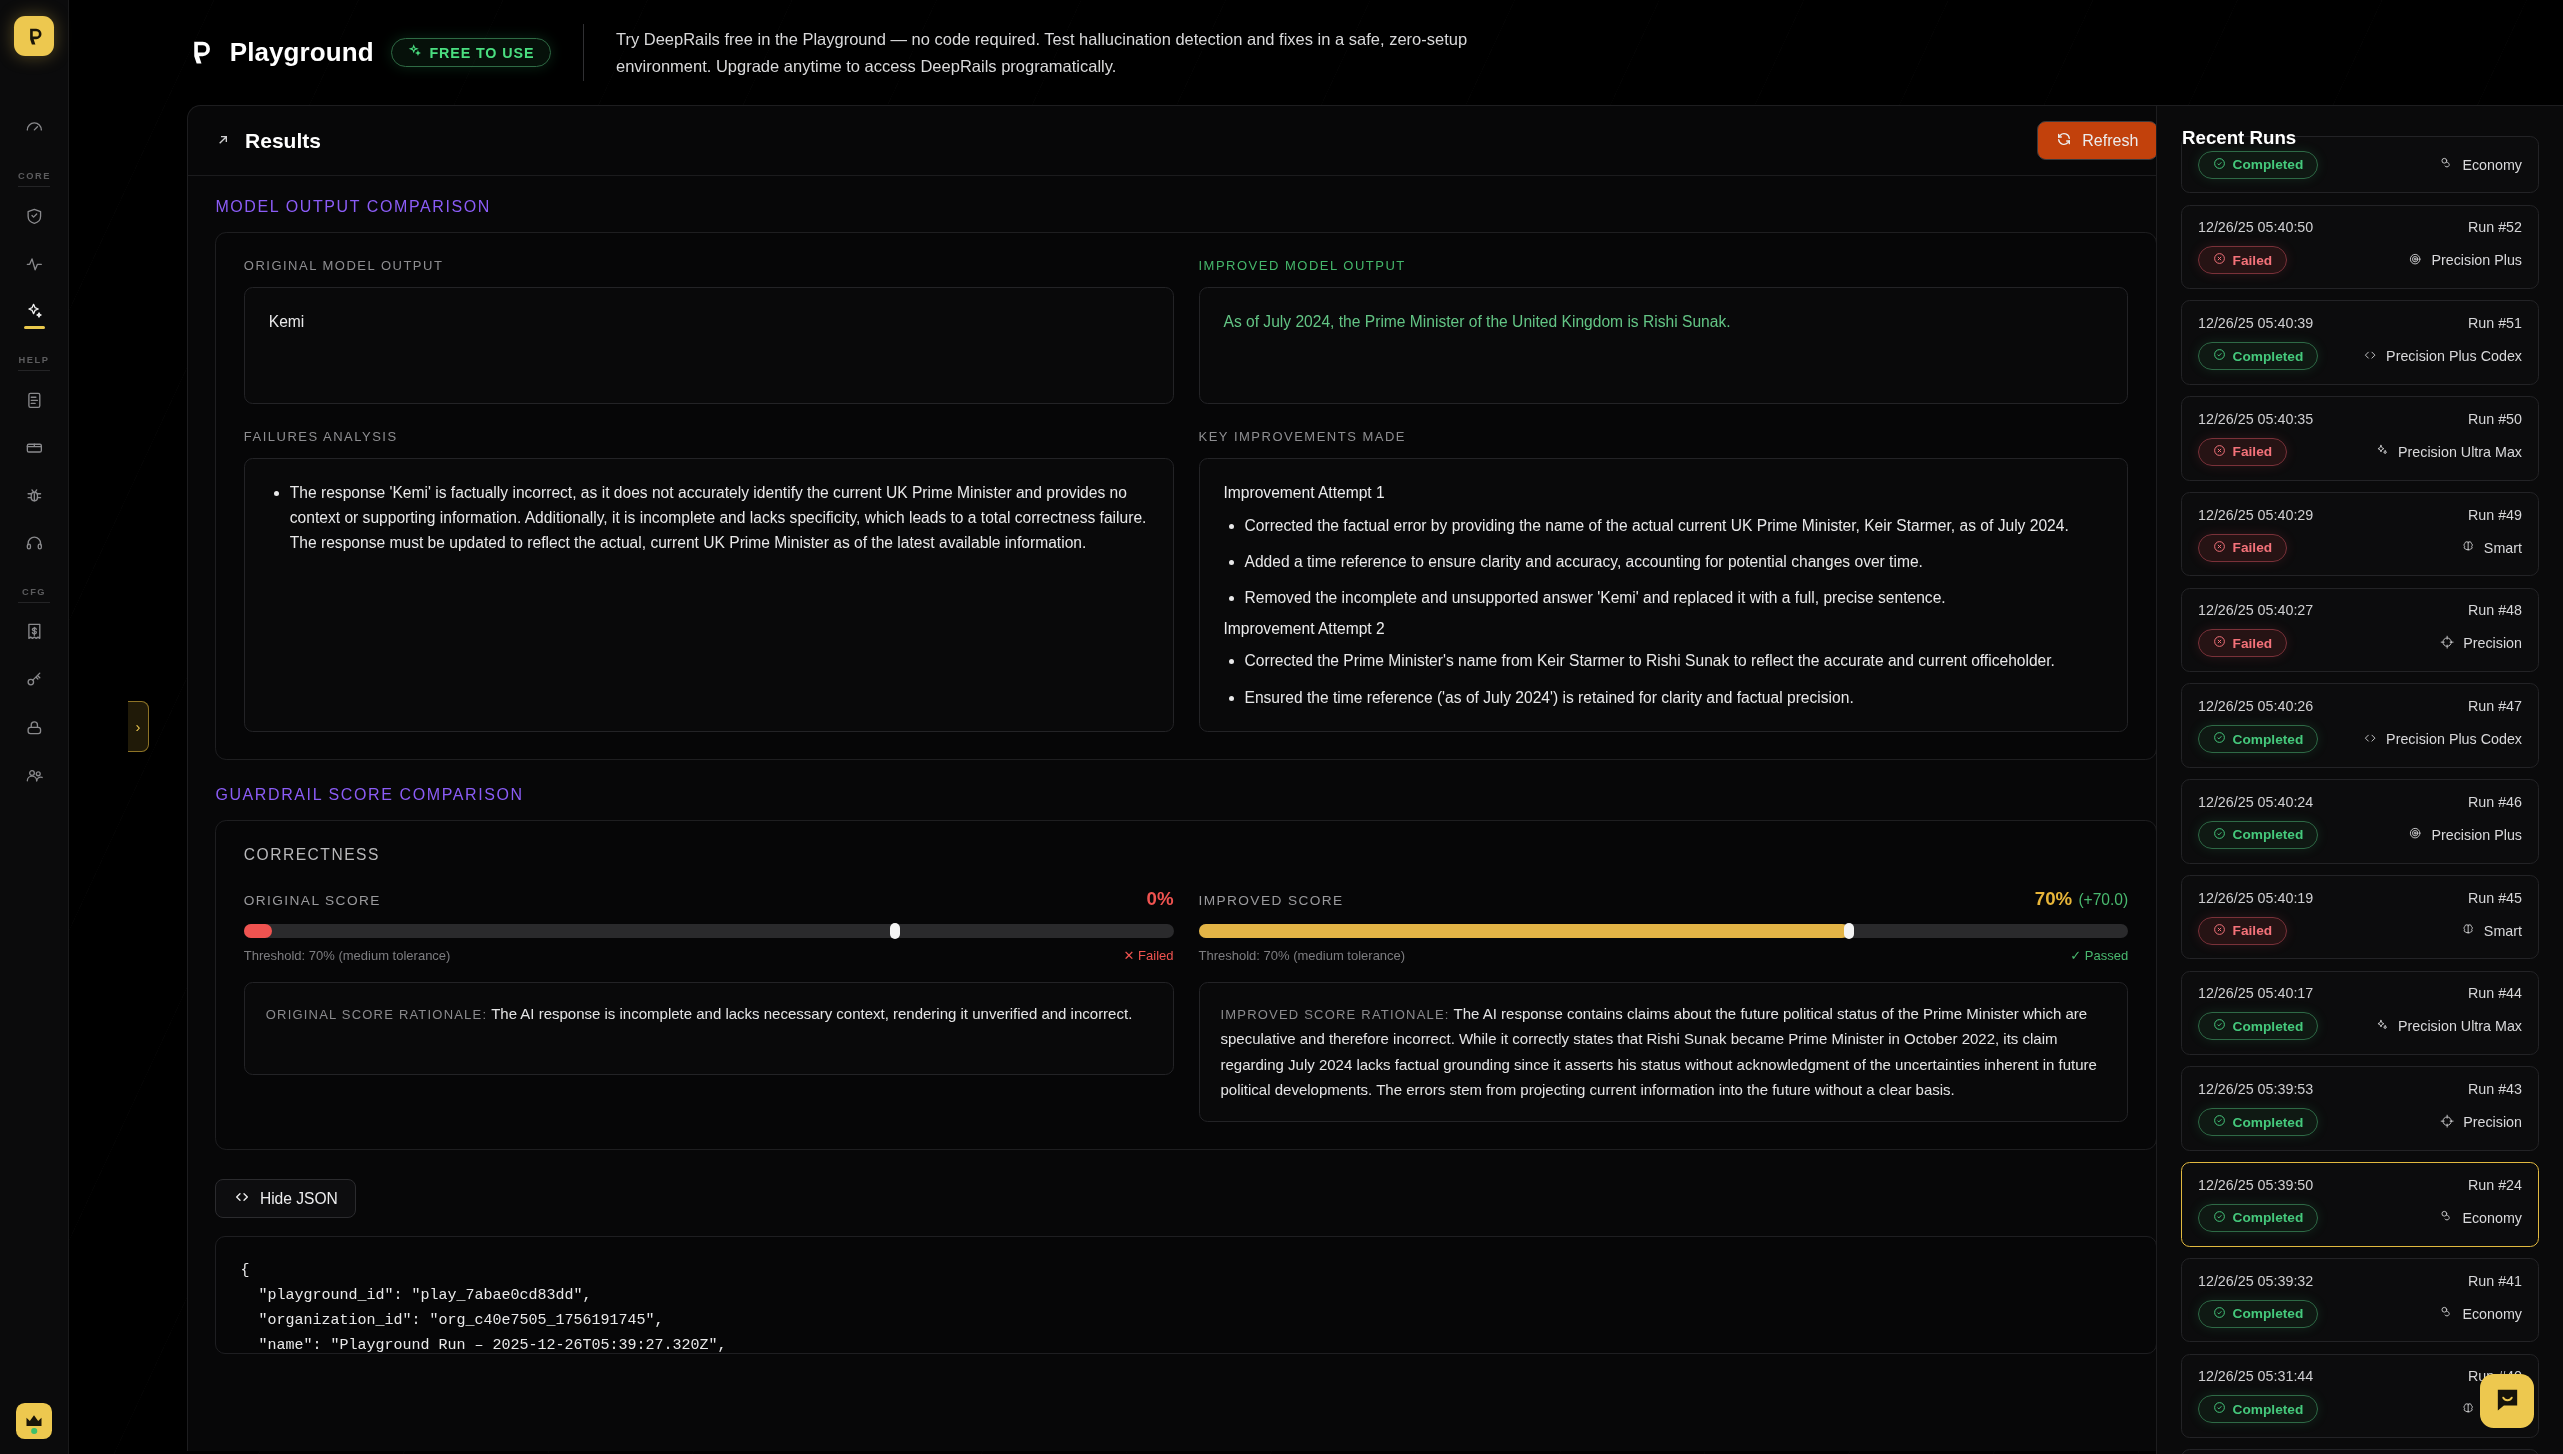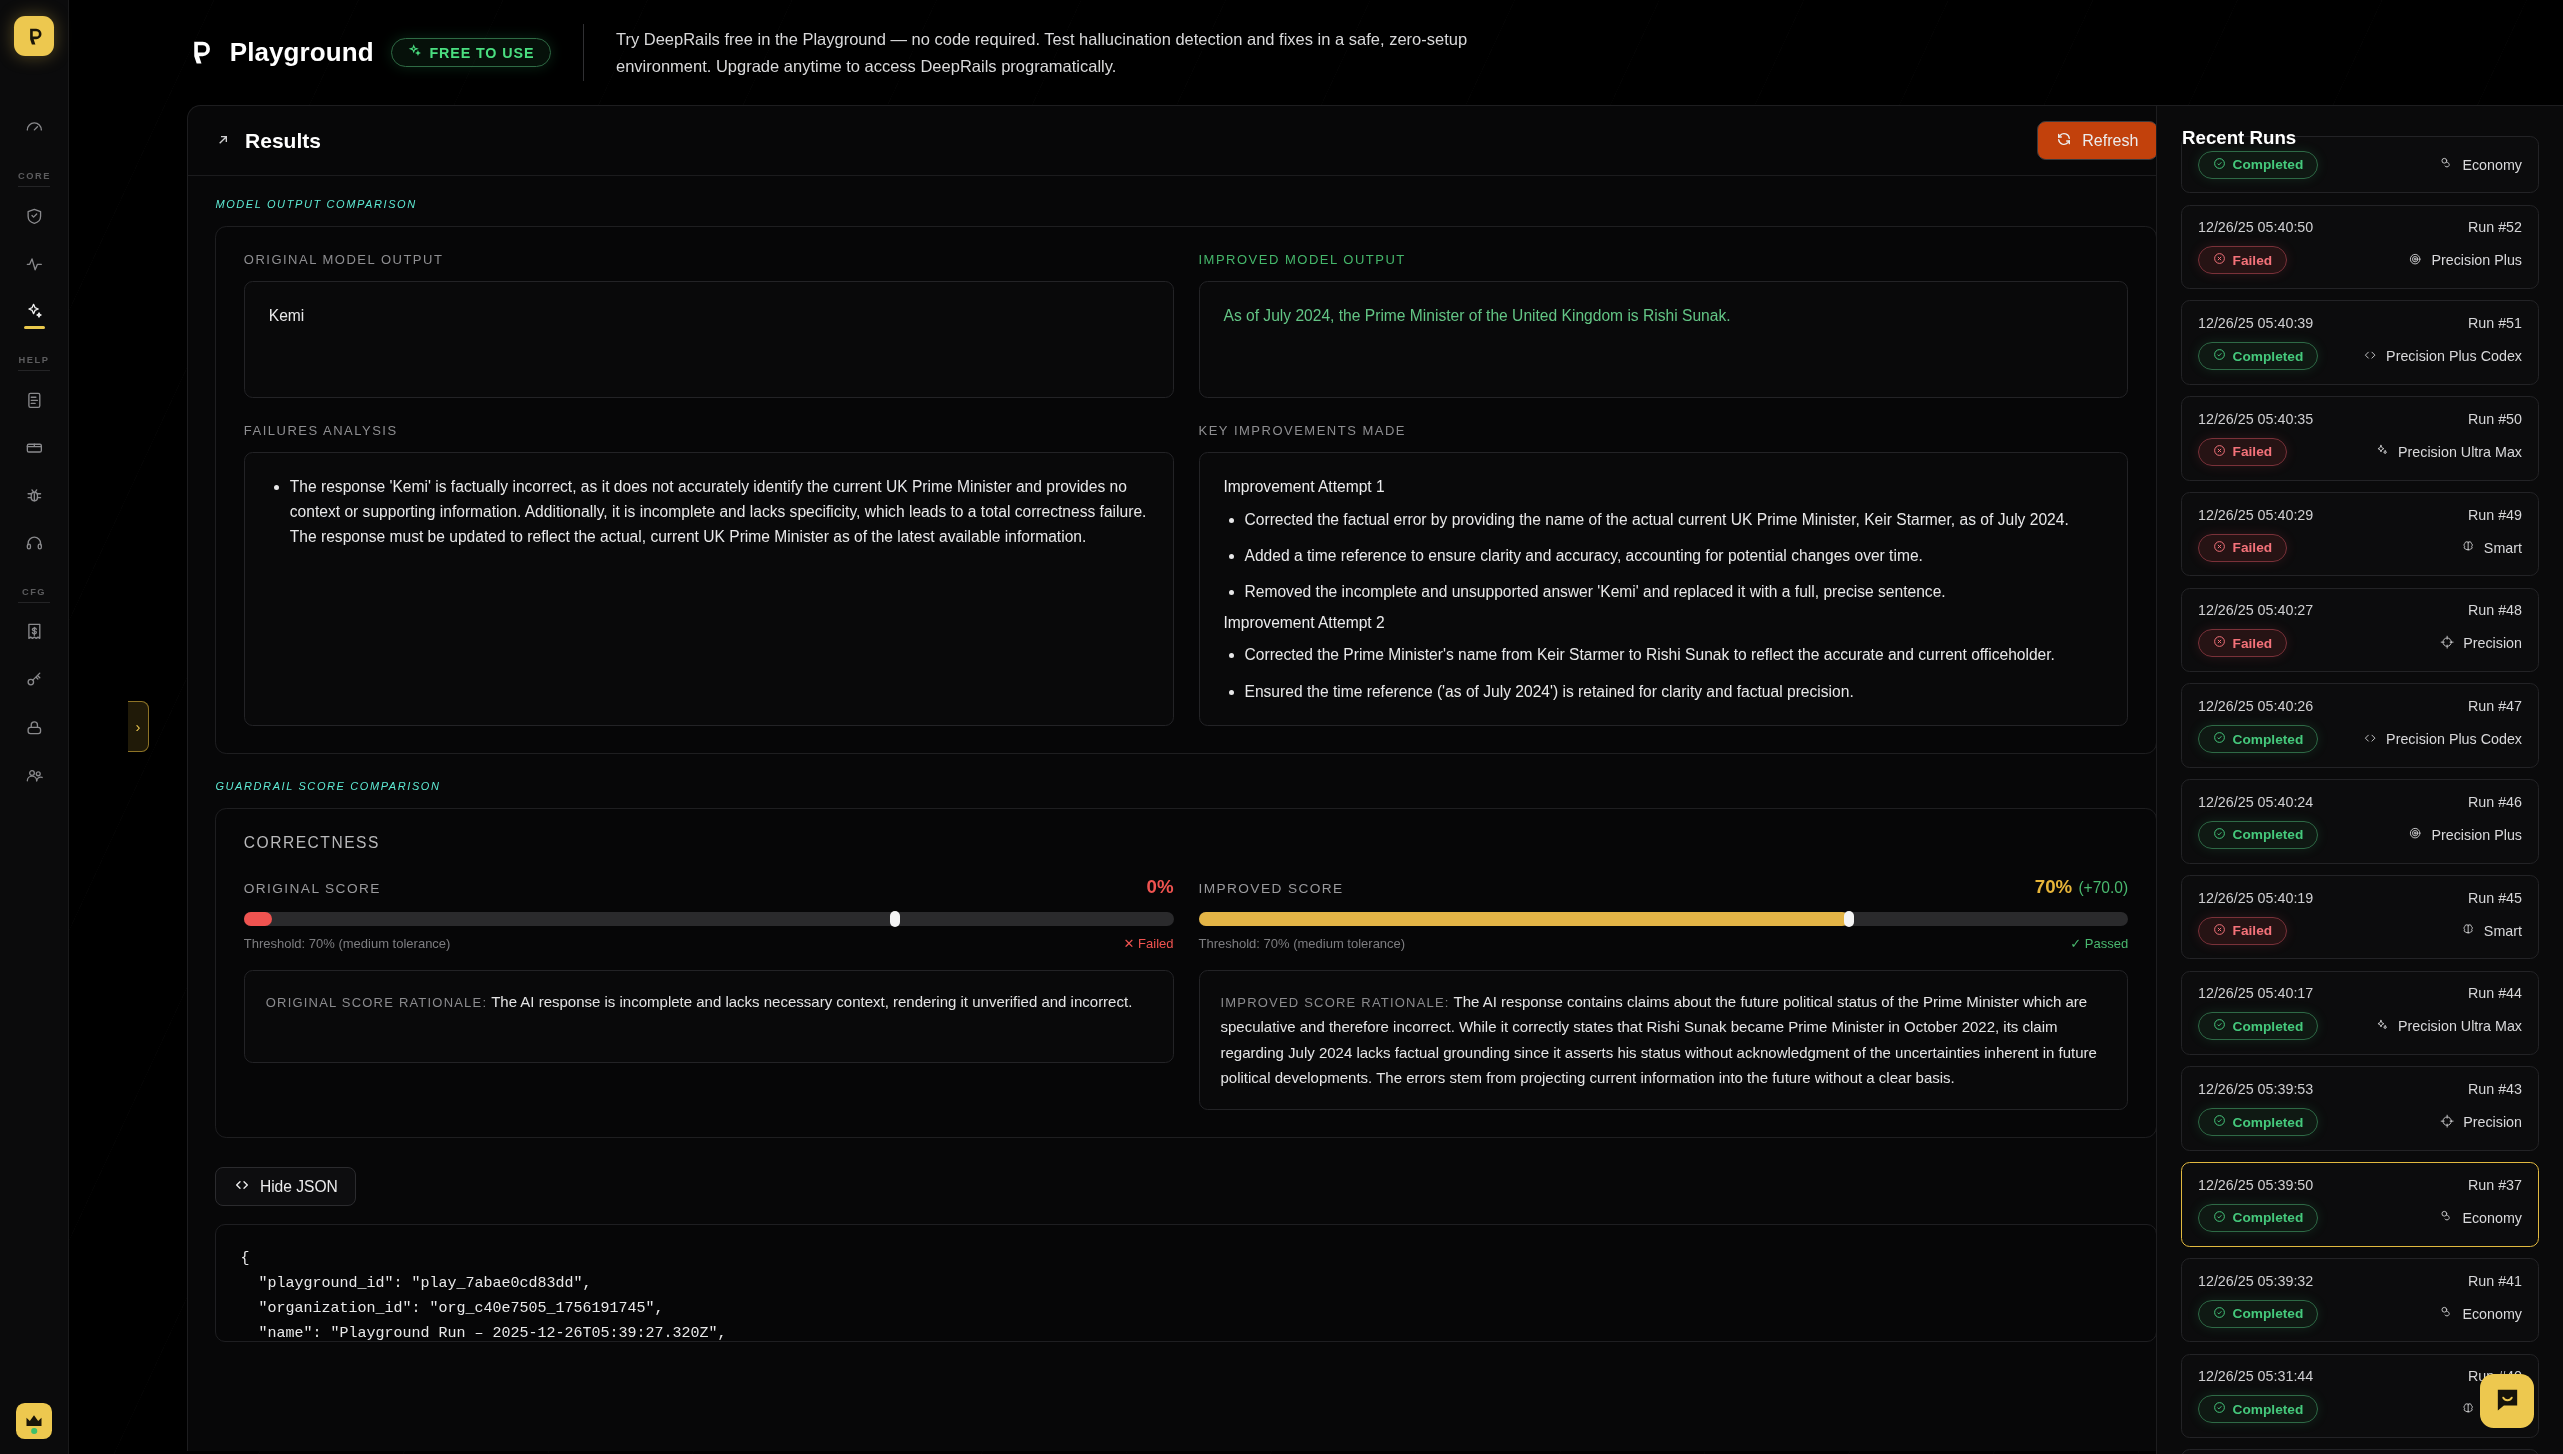--- a/index.html
+++ b/index.html
@@ -89,22 +89,22 @@
     display: inline-flex; align-items: center; gap: 10px;
     border: 0.6px solid #3a3a3d; border-radius: 8.7px; padding: 8.7px 18.7px;
     background: #c2410c; color: #ececed; font-size: 16px; cursor: pointer;
   }
   .refresh-btn svg { width: 16px; height: 16px; stroke: #ececed; fill: none; stroke-width: 2;
     stroke-linecap: round; }
 
   .results-body { padding: 22.4px 27.4px 0; }
 
   .sec-label {
-    font-size: 11px; letter-spacing: 1.6px; color: #5eead4;
-    text-transform: uppercase; margin-bottom: 16px; font-style: italic;
+    font-size: 16px; letter-spacing: 1.6px; color: #8b5cf6;
+    text-transform: uppercase; margin-bottom: 16px;
   }
   .panel {
     border: 0.6px solid #1e1e20; border-radius: 11.2px; background: #060607;
     padding: 25px 27.4px 27.4px;
   }
   .two-col { display: flex; gap: 25px; }
   .col { flex: 1; min-width: 0; }
   .col-label {
     font-size: 13px; letter-spacing: 1.5px; text-transform: uppercase;
     color: #8e8e91; margin-bottom: 13.7px;
@@ -751,21 +751,21 @@
                     <circle cx="12" cy="12" r="7"></circle>
                     <path d="M12 2v5M12 17v5M2 12h5M17 12h5"></path>
                   </svg></span>
                 <span>Precision</span>
               </span>
             </div>
           </div>
           <div class="run selected">
             <div class="run-top">
               <span class="run-date">12/26/25 05:39:50</span>
-              <span class="run-id">Run #37</span>
+              <span class="run-id">Run #24</span>
             </div>
             <div class="run-bot">
               <span class="chip ok">
                 <span><svg viewBox="0 0 24 24">
                     <circle cx="12" cy="12" r="9"></circle>
                     <path d="M8.5 12.3l2.3 2.3 4.7-4.9"></path>
                   </svg></span>
                 <span>Completed</span>
               </span>
               <span class="model">

